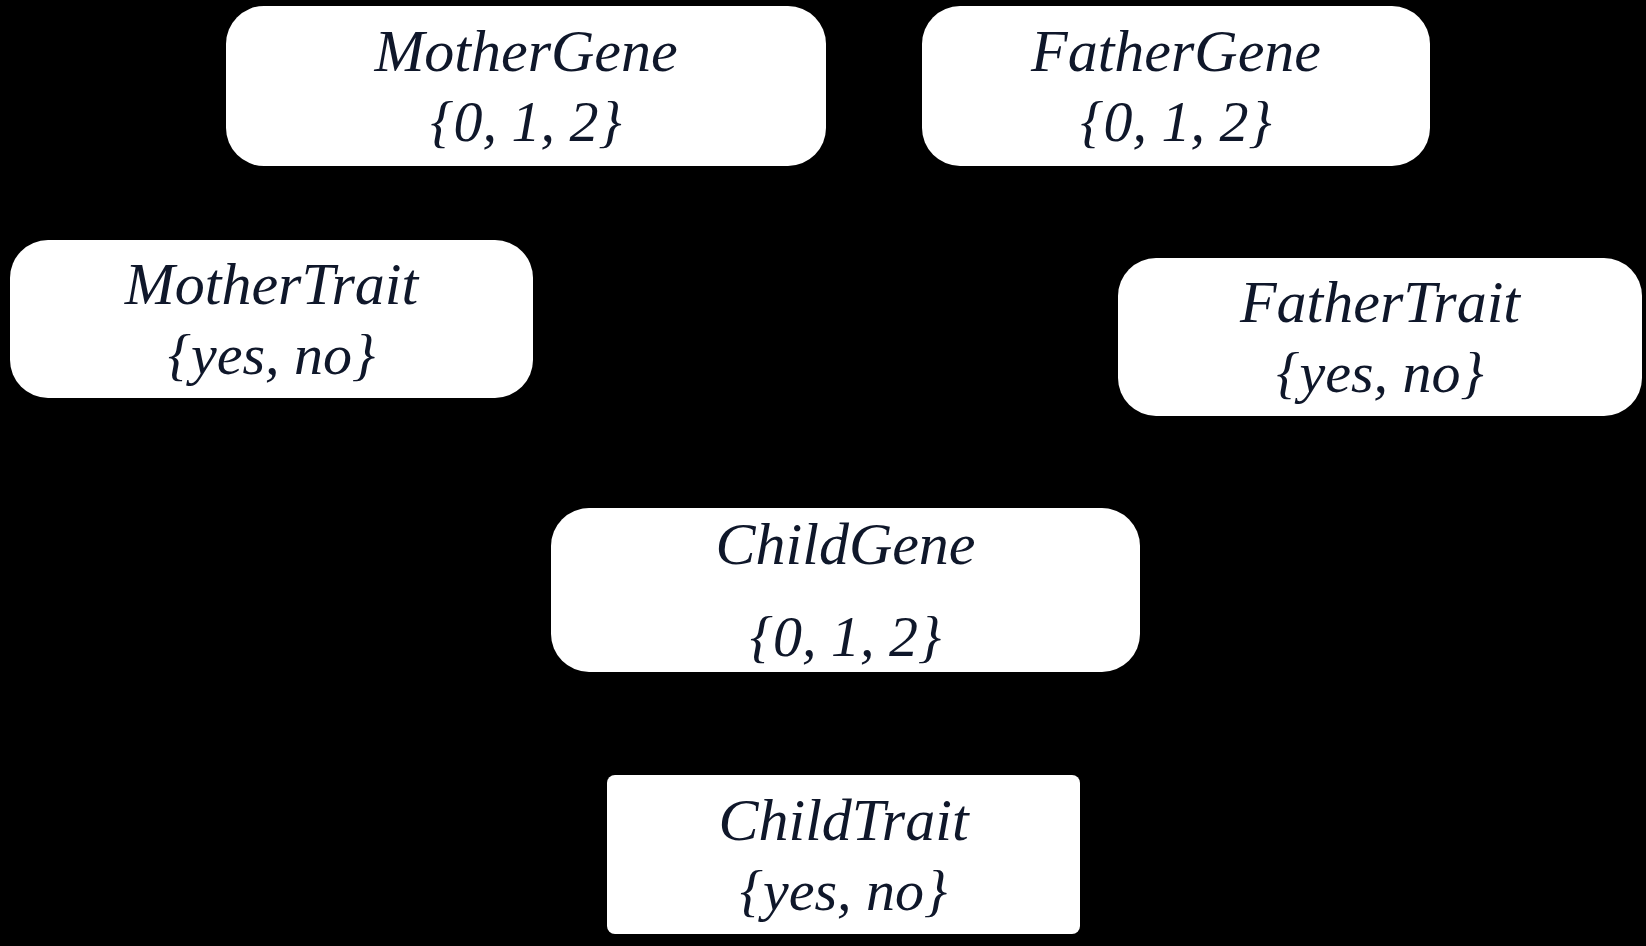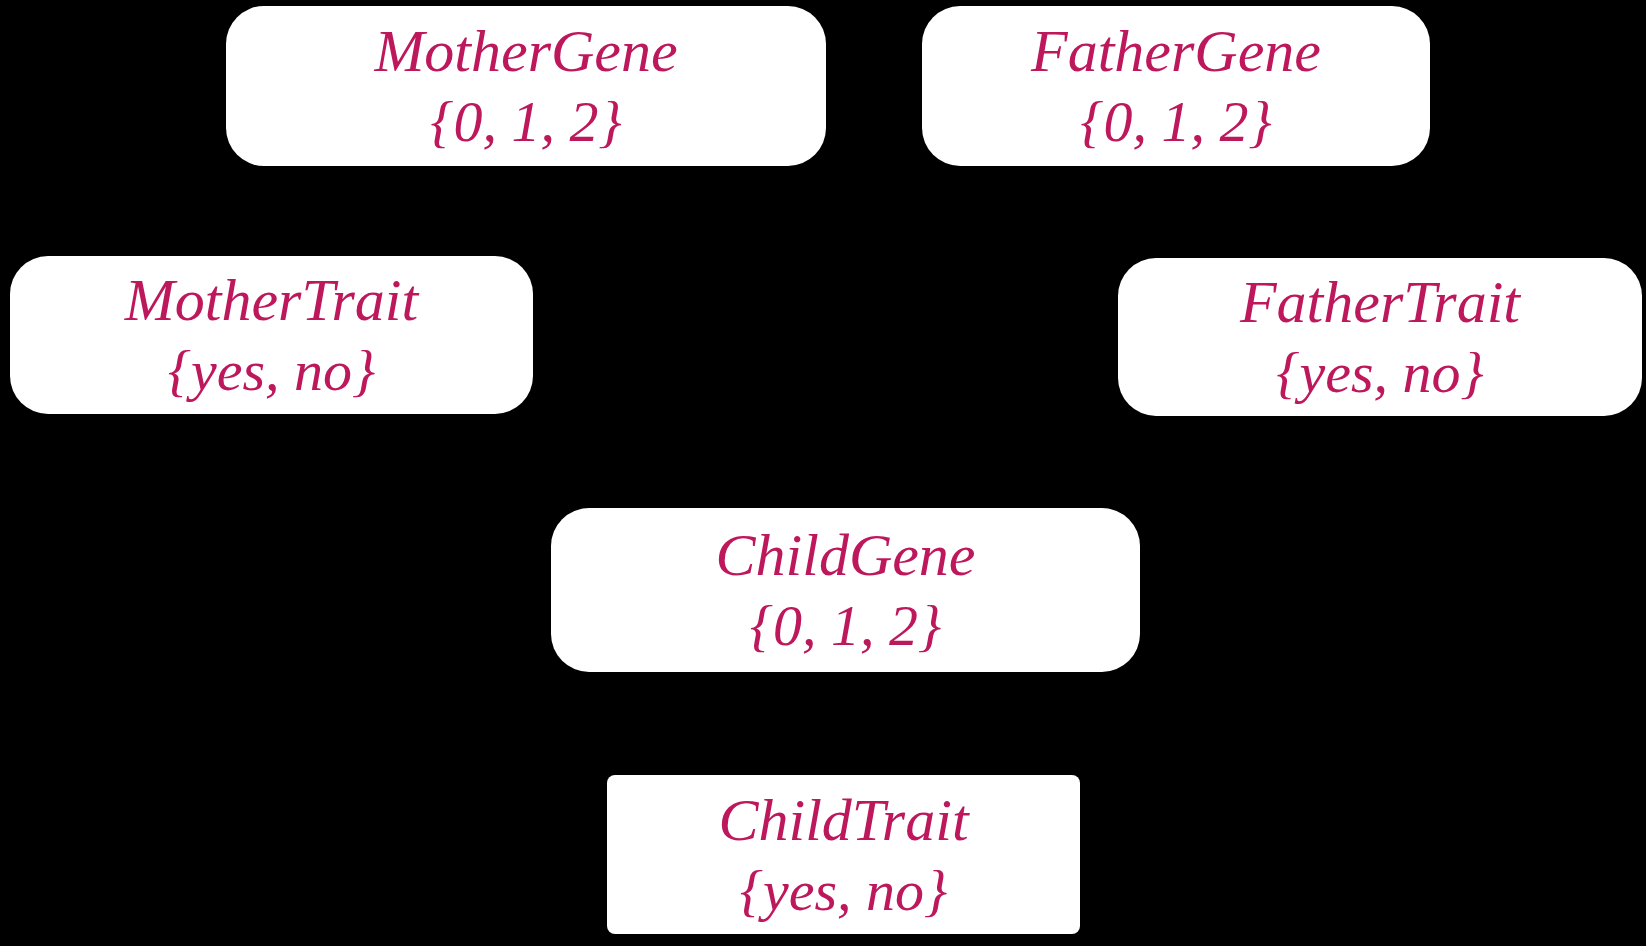--- a/index.html
+++ b/index.html
@@ -11,21 +11,21 @@
     position: relative;
     width: 1646px;
     height: 946px;
     background: #000000;
     overflow: hidden;
     font-family: "Liberation Serif", "DejaVu Serif", serif;
   }
   .node {
     position: absolute;
     background: #ffffff;
-    color: #be185d;
+    color: #0f172a;
     border-radius: 38px;
     display: flex;
     flex-direction: column;
     align-items: center;
     justify-content: center;
     text-align: center;
     font-style: italic;
     line-height: 1.2;
   }
   .node-label {
@@ -33,23 +33,23 @@
     white-space: nowrap;
   }
   .node-domain {
     font-size: 58px;
     white-space: nowrap;
     font-style: italic;
   }
   
   .pos-mother-gene  { left: 226px;  top: 6px;   width: 600px; height: 160px; }
   .pos-father-gene  { left: 922px;  top: 6px;   width: 508px; height: 160px; }
-  .pos-mother-trait { left: 10px;   top: 256px; width: 523px; height: 158px; }
+  .pos-mother-trait { left: 10px;   top: 240px; width: 523px; height: 158px; }
   .pos-father-trait { left: 1118px; top: 258px; width: 524px; height: 158px; }
-  .pos-child-gene   { left: 551px;  top: 508px; width: 589px; height: 164px; }
+  .pos-child-gene   { left: 551px;  top: 508px; width: 589px; height: 164px; justify-content: space-between; }
   .pos-child-trait  { left: 607px;  top: 775px; width: 473px; height: 159px; border-radius: 8px; }
 </style>
 </head>
 <body>
 
 <div class="canvas">
 
   <div class="node pos-mother-gene">
     <div class="node-label">MotherGene</div>
     <div class="node-domain">{0, 1, 2}</div>

